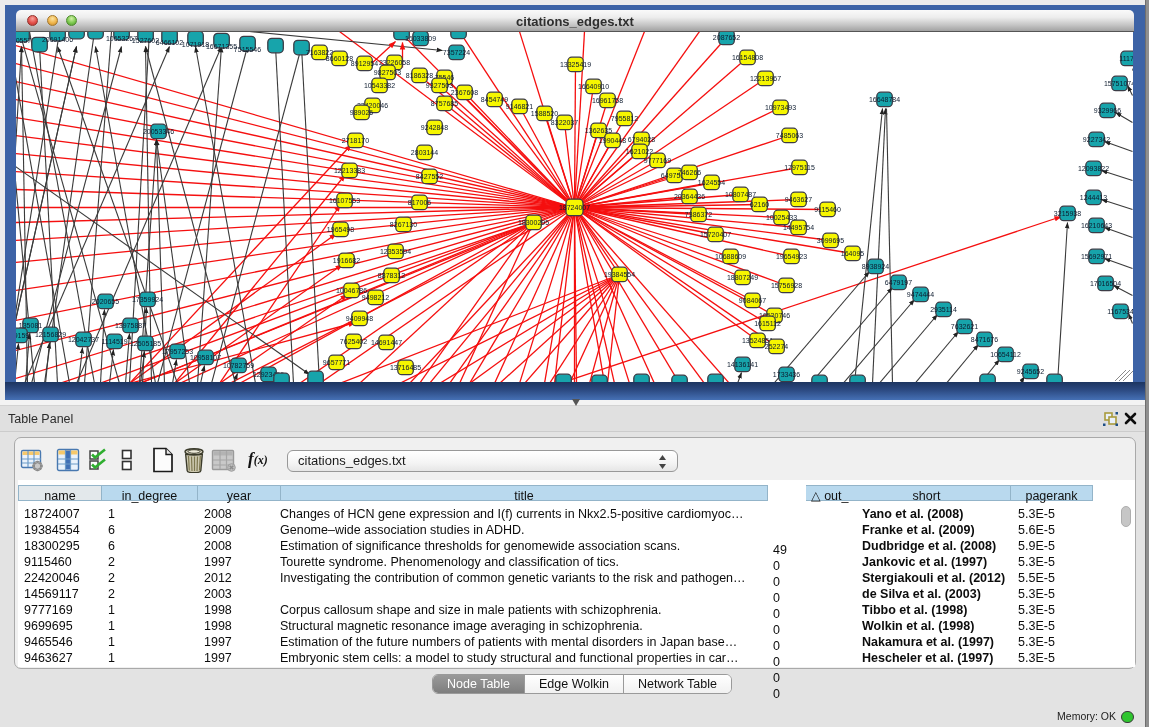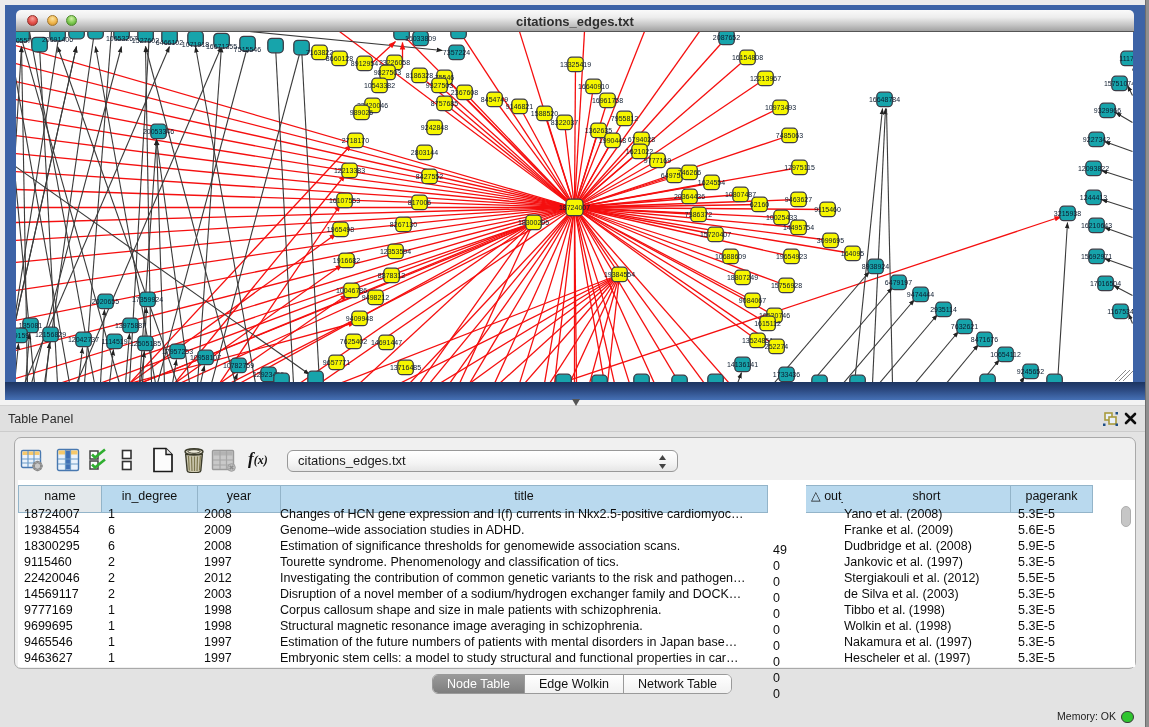--- a/index.html
+++ b/index.html
@@ -27,26 +27,26 @@
 #closex { position:absolute; left:1124px; top:5px; }
 #panelbox { position:absolute; left:14px; top:37px; width:1122px; height:232px; background:#f0f0f0;
   border:1px solid #a9a9a9; border-radius:7px; }
 .ticon { position:absolute; top:48px; }
 #combo { position:absolute; left:287px; top:50px; width:391px; height:22px; border:1px solid #989898;
   border-radius:6px; background:linear-gradient(180deg,#ffffff 0%,#f4f4f4 60%,#e6e6e6 100%);
   font-size:13px; color:#1a1a1a; line-height:20px; padding-left:10px; }
 #combo .arr { position:absolute; right:10px; top:2.5px; }
 #tablewrap { position:absolute; left:18px; top:480px; width:1117px; height:187px; background:#fff; overflow:hidden; }
 #thead { position:absolute; left:18px; top:485px; height:20px; width:1097px; font-size:12.5px; color:#111; }
-#thead .hc { position:absolute; top:0; height:28px; background:#b9d9ee; border-right:1px solid #93b4c9;
+#thead .hc { position:absolute; top:0; height:16px; background:#b9d9ee; border-right:1px solid #93b4c9;
   border-top:1px solid #93b4c9; border-bottom:1px solid #93b4c9; text-align:center; line-height:20px; }
 .trow { position:absolute; left:18px; width:1097px; height:16px; font-size:12.5px; color:#0c0c0c; white-space:nowrap; }
 .trow span { position:absolute; top:0; line-height:16px; overflow:hidden; }
 .c1 { left:6px; width:80px; } .c2 { left:90px; width:90px; } .c3 { left:186px; width:60px; }
-.c4 { left:262px; width:486px; } .c5 { left:755px; width:66px;margin-top:36px; } .c6 { left:826px; width:170px; }
+.c4 { left:262px; width:486px; } .c5 { left:755px; width:66px;margin-top:36px; } .c6 { left:844px; width:170px;font-weight:bold; }
 .c7 { left:1000px; width:85px; }
 #vscroll { position:absolute; left:1121px; top:506px; width:10px; height:21px; background:#c6c6c6; border-radius:5px; border:1px solid #aeaeae;}
 #tabs { position:absolute; left:432px; top:674px; height:20px; display:flex; border:1px solid #9a9a9a; border-radius:6px; overflow:hidden; background:#fff; }
 #tabs .seg { height:100%; line-height:19px; font-size:12.5px; color:#111; padding:0 14px; border-right:1px solid #9a9a9a; background:linear-gradient(180deg,#ffffff,#f1f1f1); }
 #tabs .seg.sel { background:linear-gradient(180deg,#9a9a9a,#7e7e7e); color:#fff; }
 #tabs .seg:last-child { border-right:none;text-align:right; }
 #memline { position:absolute; left:1004px; top:710px; width:112px; text-align:right; font-size:10.5px; color:#222; }
 #memdot { position:absolute; left:1121px; top:710.5px; width:12.5px; height:12.5px; border-radius:50%;
   background:#2fc52f; border:1.5px solid #3a3a3a; }
 #cursor { position:absolute; left:572px; top:399px; width:0; height:0; border-left:4px solid transparent; border-right:4px solid transparent; border-top:7px solid #555; }
@@ -660,21 +660,20 @@
       <span class="c3">2012</span>
       <span class="c4">Investigating the contribution of common genetic variants to the risk and pathogen…</span>
       <span class="c5">0</span>
       <span class="c6">Stergiakouli et al. (2012)</span>
       <span class="c7">5.5E-5</span>
     </div>
     <div class="trow" style="top:586px">
       <span class="c1">14569117</span>
       <span class="c2">2</span>
       <span class="c3">2003</span>
-      <span class="c4">Disruption of a novel member of a sodium/hydrogen exchanger family and DOCK…</span>
       <span class="c5">0</span>
       <span class="c6">de Silva et al. (2003)</span>
       <span class="c7">5.3E-5</span>
     </div>
     <div class="trow" style="top:602px">
       <span class="c1">9777169</span>
       <span class="c2">1</span>
       <span class="c3">1998</span>
       <span class="c4">Corpus callosum shape and size in male patients with schizophrenia.</span>
       <span class="c5">0</span>

